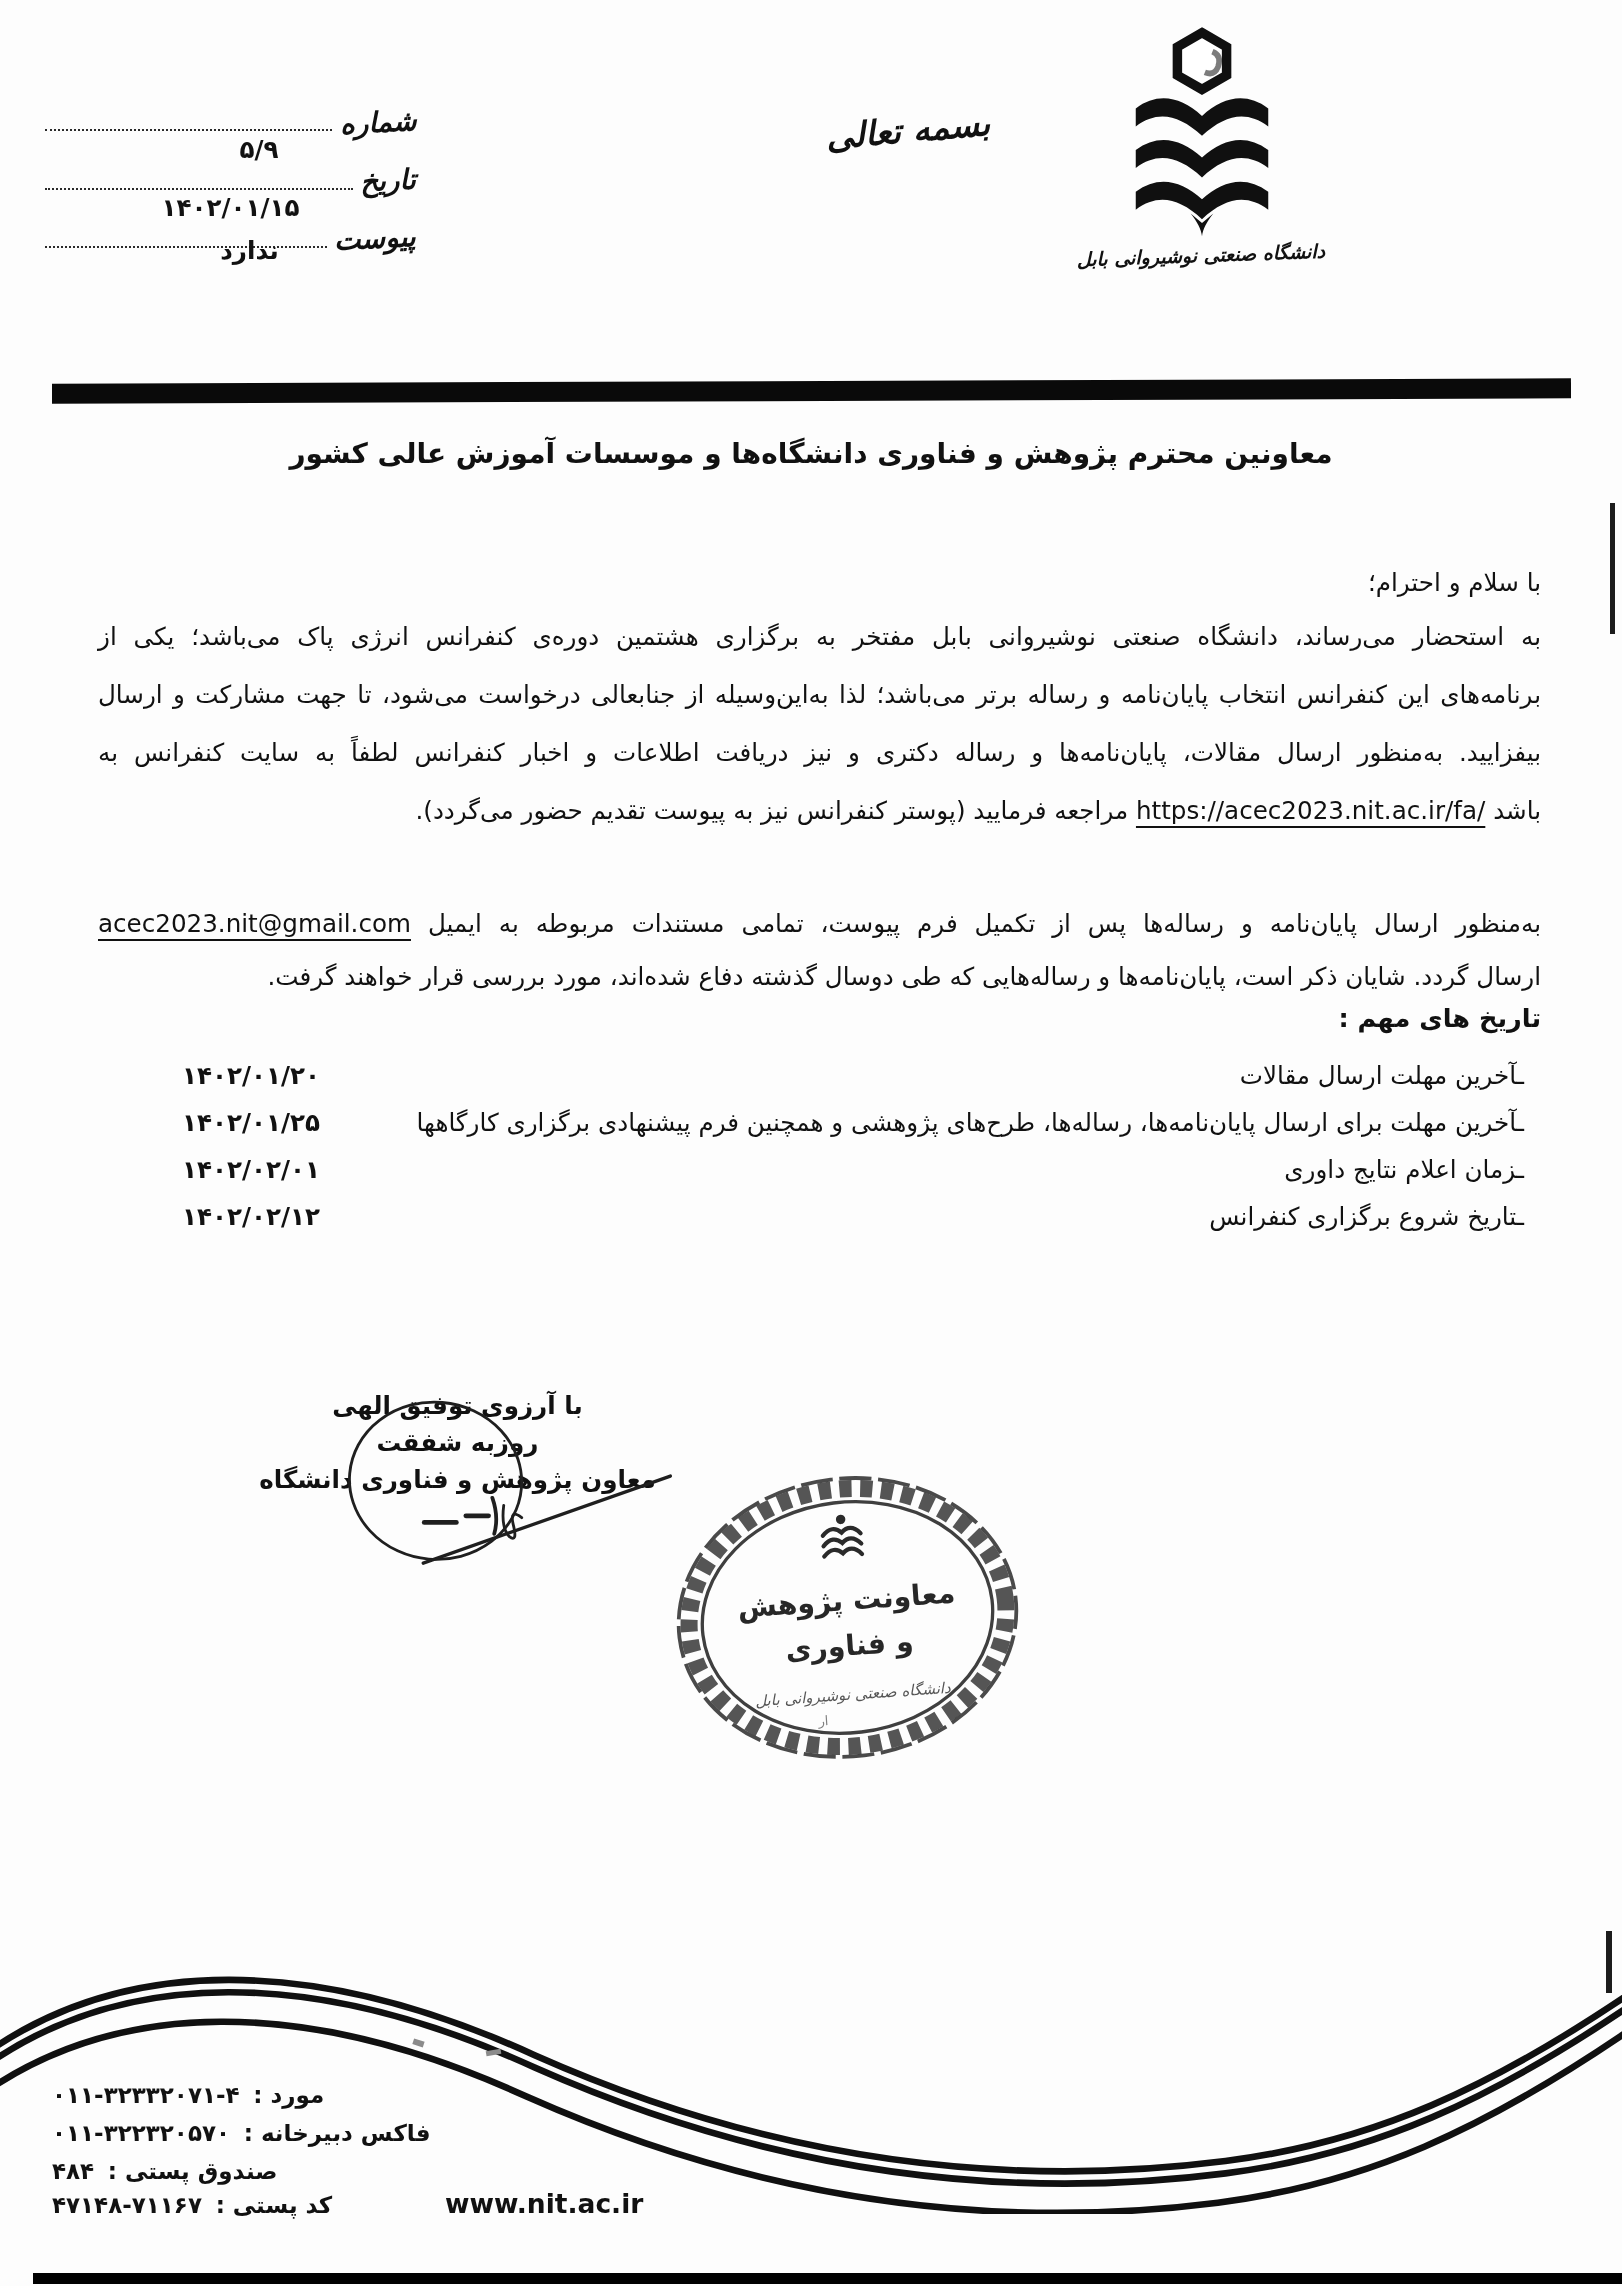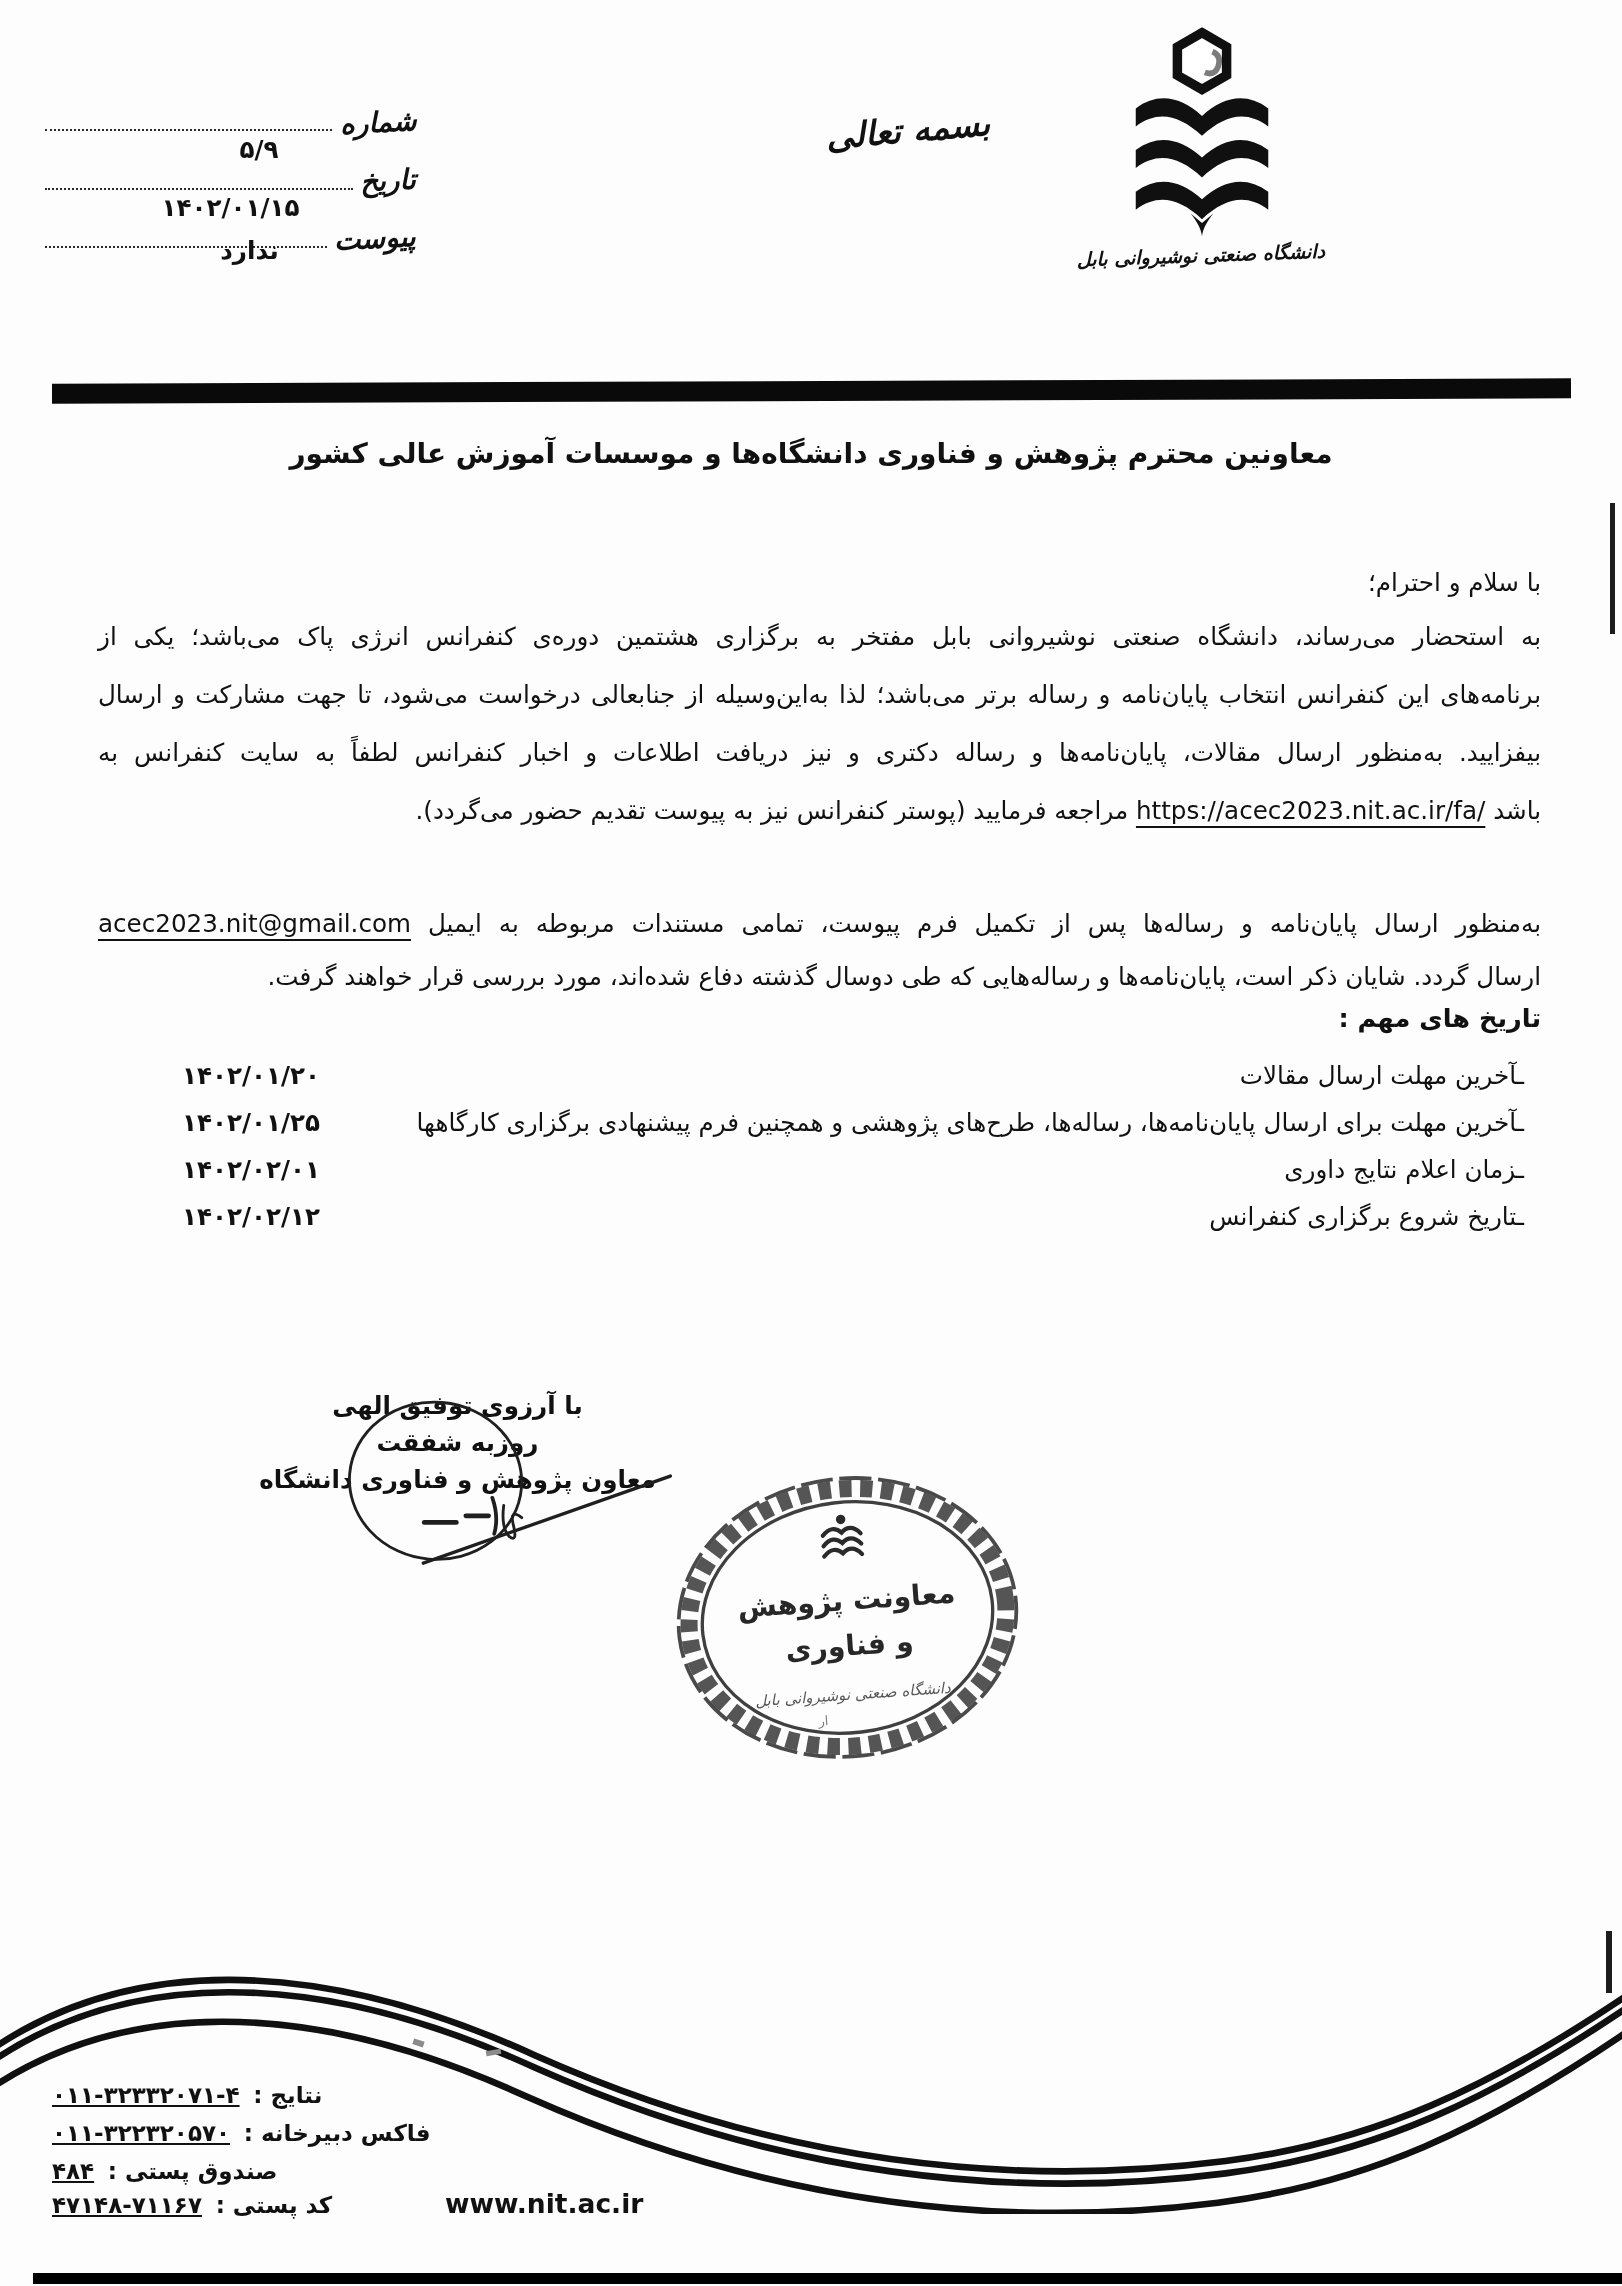--- a/index.html
+++ b/index.html
@@ -39,21 +39,21 @@
   .drow .dval{font-weight:bold;margin-left:48px;}
   
   .sig{position:absolute; top:1387px; left:235px; width:445px; text-align:center;
        font-weight:bold; font-size:24.6px; line-height:37px;}
   .sig-svg{position:absolute; left:303px; top:1386px; width:445px; height:218px; pointer-events:none;}
   .stamp-svg{position:absolute; left:665px; top:1470px; width:365px; height:295px; opacity:.93;}
   .stamp-text{font-weight:bold; fill:#171717;}
   
   .waves{position:absolute; left:0; top:1940px; width:1622px; height:274px;}
   .ft{position:absolute; font-size:23px; font-weight:bold; white-space:nowrap;}
-  .ft .val{padding-right:5.7px;text-decoration:underline;}
+  .ft .val{padding-right:5.7px;}
   .ft-phone{left:52px; top:2082px;}
   .ft-fax{left:52px; top:2120px;}
   .ft-pobox{left:52px; top:2158px;}
   .ft-postcode{left:52px; top:2192px;}
   .ft-web{position:absolute; left:445px; top:2188px; width:265px; text-align:left; font-size:26.5px; font-weight:bold; direction:ltr;}
   .ft-address{position:absolute; right:95px; top:2194px; font-size:22px; font-weight:bold; white-space:nowrap;}
   .bottom-bar{position:absolute; left:33px; top:2273px; width:1589px; height:11.4px; background:#000;}
   .edge-mark{position:absolute; background:#1c1c1c;}
   .edge1{left:1610px; top:503px; width:4.7px; height:131px;}
   .edge2{left:1606px; top:1931px; width:5.7px; height:62px;}
@@ -184,21 +184,21 @@
 
   <svg class="waves" viewBox="0 0 1714 290" preserveAspectRatio="none" aria-hidden="true">
     <g fill="none" stroke="#101010" stroke-width="7">
       <path d="M -15 120 C 130 18 330 14 565 122 C 830 240 1075 262 1295 234 C 1450 214 1575 158 1735 48"></path>
       <path d="M -15 133 C 130 31 330 27 565 135 C 830 253 1075 275 1295 247 C 1450 227 1575 171 1735 61"></path>
       <path d="M -23 166 C 122 62 322 58 557 166 C 822 284 1067 306 1287 278 C 1442 258 1567 202 1727 92"></path>
     </g>
   </svg>
 
   <div class="ft ft-phone">
-    <span>نتایج :</span>
+    <span>مورد :</span>
     <bdi dir="ltr" class="val">۰۱۱-۳۲۳۳۲۰۷۱-۴</bdi>
   </div>
   <div class="ft ft-fax">
     <span>فاکس دبیرخانه :</span>
     <bdi dir="ltr" class="val">۰۱۱-۳۲۲۳۲۰۵۷۰</bdi>
   </div>
   <div class="ft ft-pobox">
     <span>صندوق پستی :</span>
     <bdi dir="ltr" class="val">۴۸۴</bdi>
   </div>

